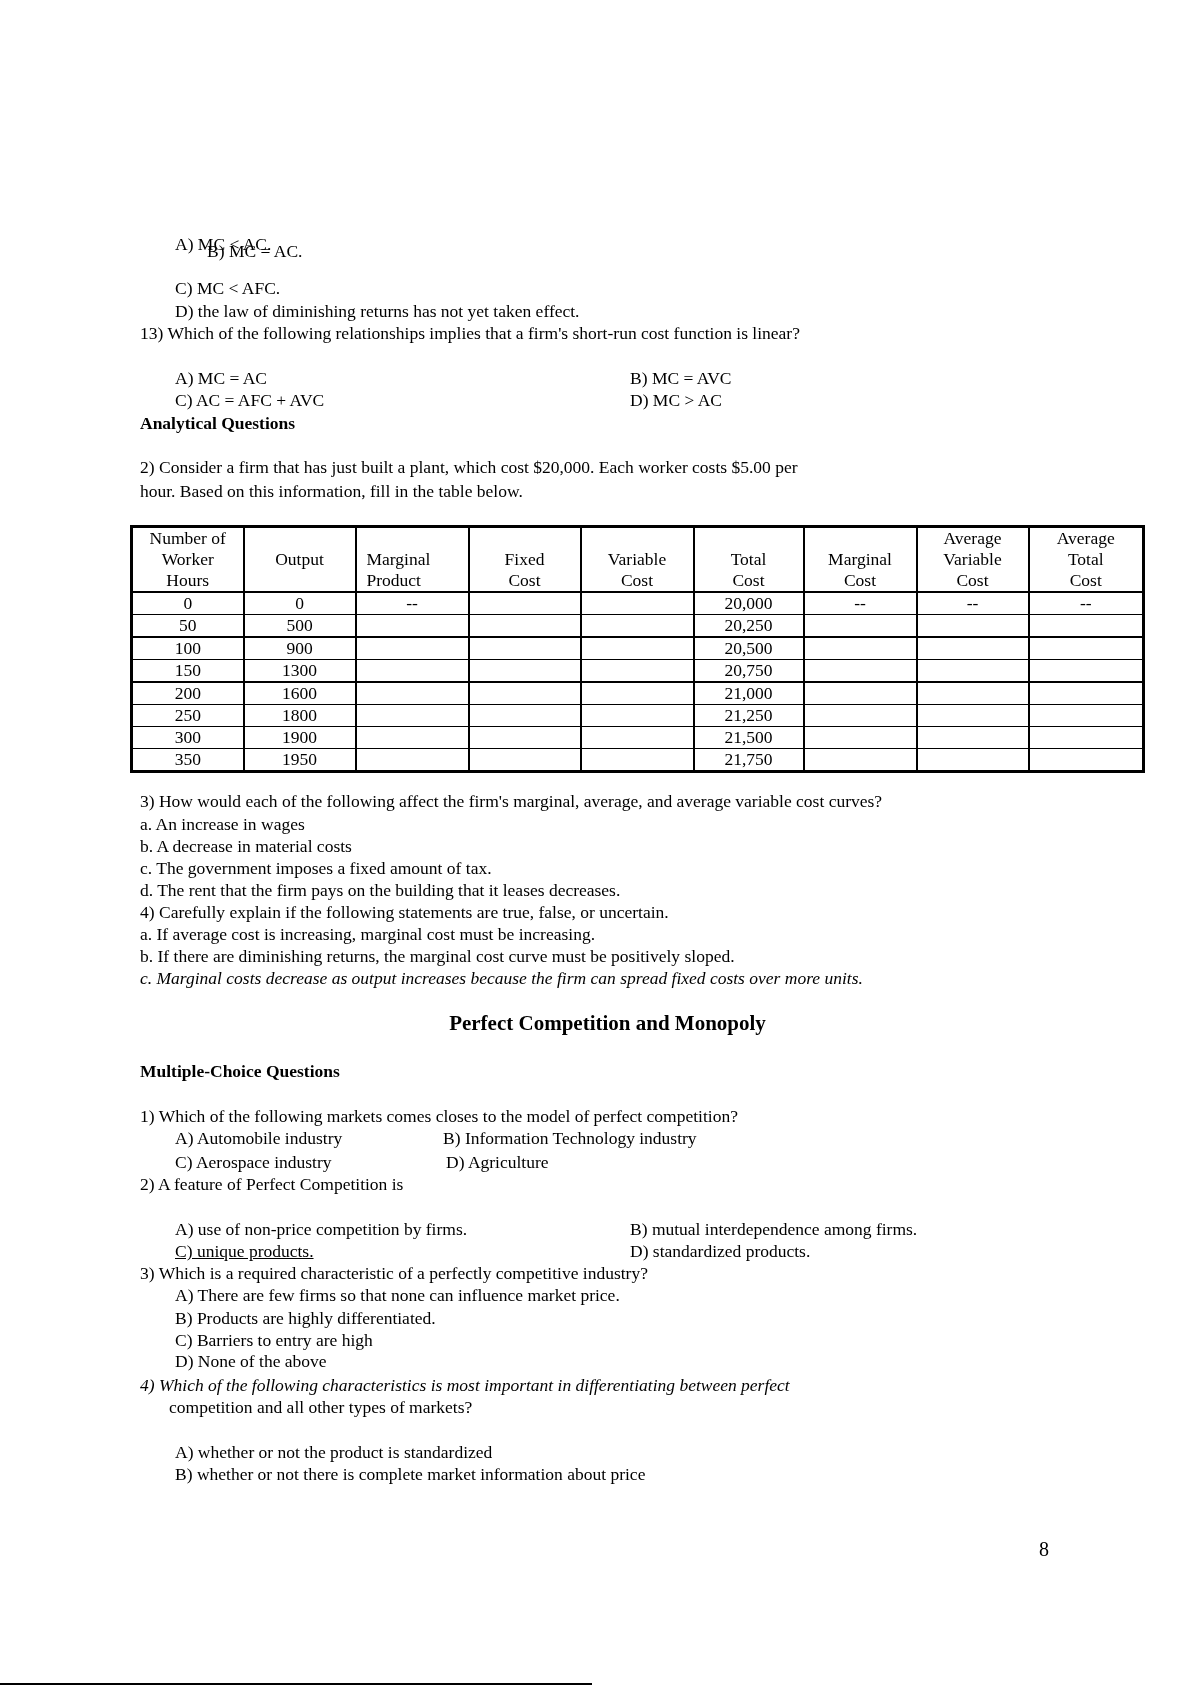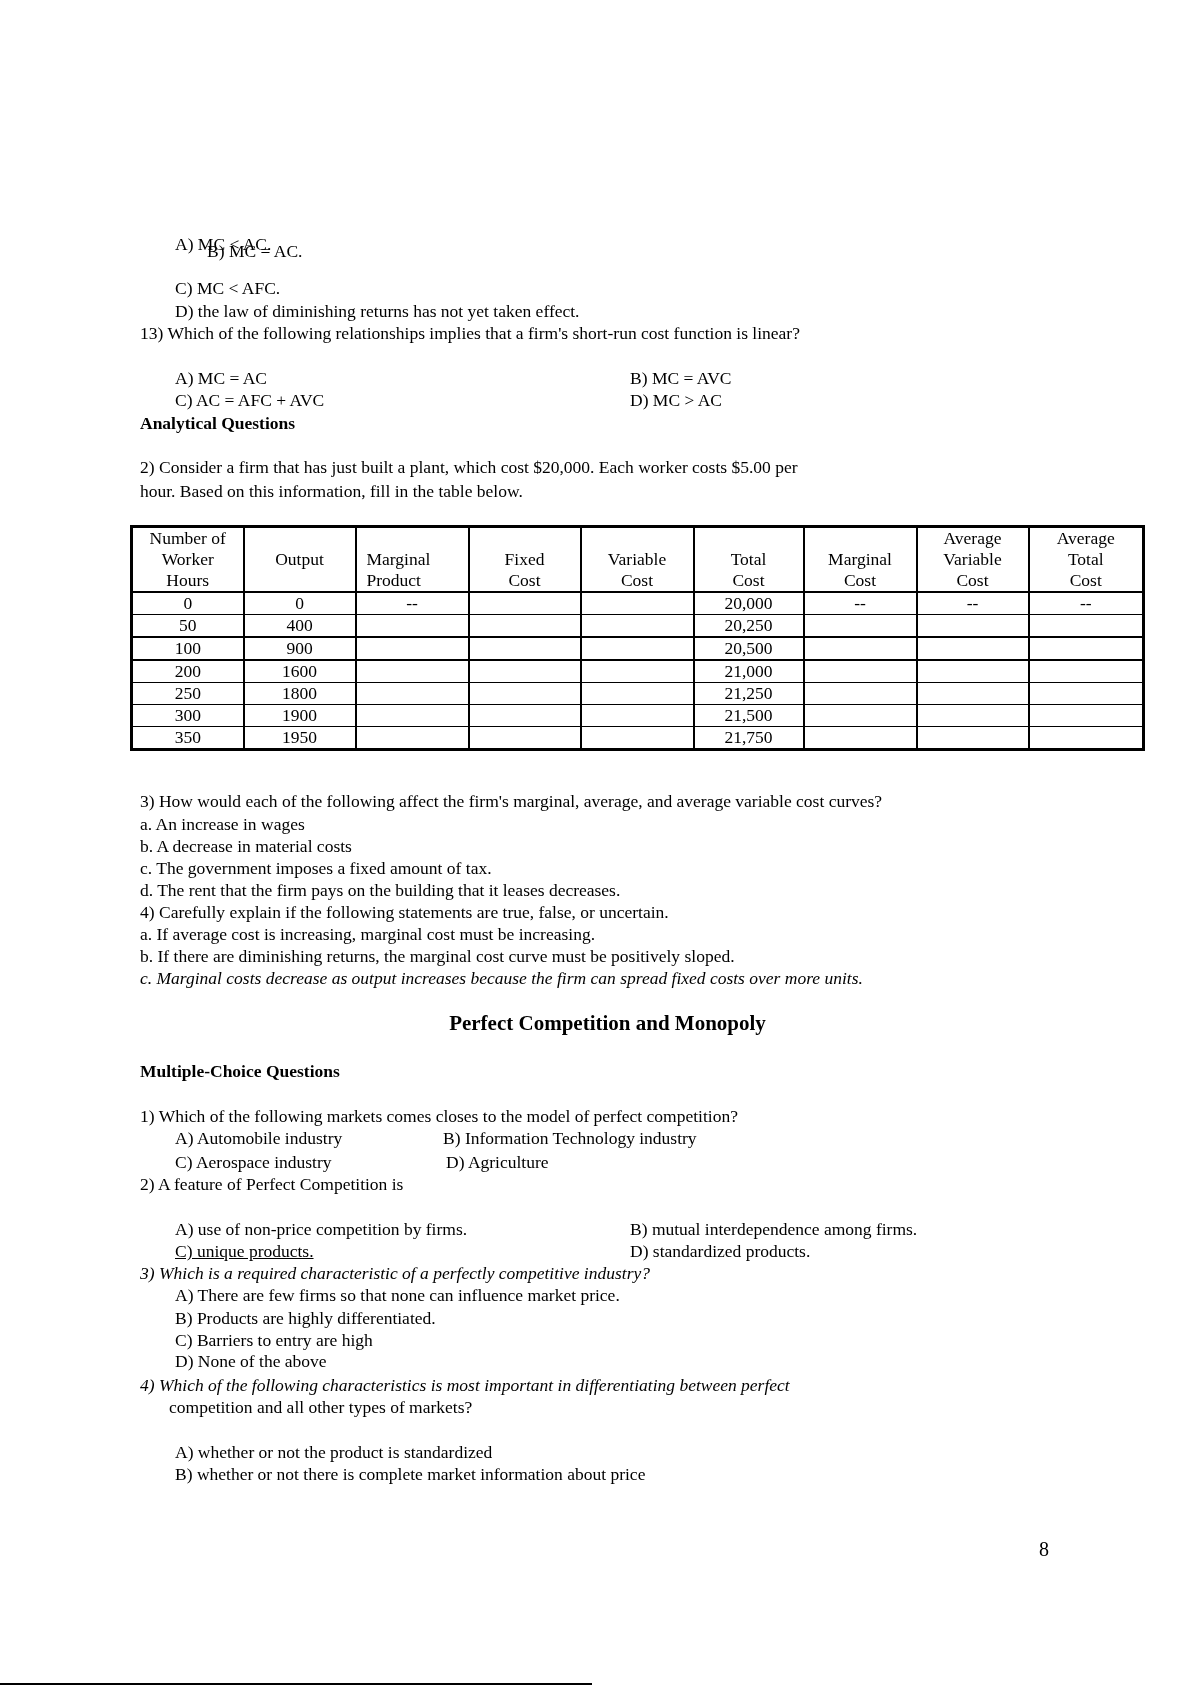--- a/index.html
+++ b/index.html
@@ -108,39 +108,50 @@
         <td>--</td>
         <td>&nbsp;</td>
         <td>&nbsp;</td>
         <td>20,000</td>
         <td>--</td>
         <td>--</td>
         <td>--</td>
       </tr>
       <tr>
         <td>50</td>
-        <td>400</td>
+        <td>500</td>
         <td>&nbsp;</td>
         <td>&nbsp;</td>
         <td>&nbsp;</td>
         <td>20,250</td>
         <td>&nbsp;</td>
         <td>&nbsp;</td>
         <td>&nbsp;</td>
       </tr>
       <tr style="border-top: 2.5px solid rgb(0, 0, 0);">
         <td style="border-top: 2.5px solid rgb(0, 0, 0);">100</td>
         <td style="border-top: 2.5px solid rgb(0, 0, 0);">900</td>
         <td style="border-top: 2.5px solid rgb(0, 0, 0);">&nbsp;</td>
         <td style="border-top: 2.5px solid rgb(0, 0, 0);">&nbsp;</td>
         <td style="border-top: 2.5px solid rgb(0, 0, 0);">&nbsp;</td>
         <td style="border-top: 2.5px solid rgb(0, 0, 0);">20,500</td>
         <td style="border-top: 2.5px solid rgb(0, 0, 0);">&nbsp;</td>
         <td style="border-top: 2.5px solid rgb(0, 0, 0);">&nbsp;</td>
         <td style="border-top: 2.5px solid rgb(0, 0, 0);">&nbsp;</td>
+      </tr>
+      <tr>
+        <td>150</td>
+        <td>1300</td>
+        <td>&nbsp;</td>
+        <td>&nbsp;</td>
+        <td>&nbsp;</td>
+        <td>20,750</td>
+        <td>&nbsp;</td>
+        <td>&nbsp;</td>
+        <td>&nbsp;</td>
       </tr>
       <tr style="border-top: 2.5px solid rgb(0, 0, 0);">
         <td style="border-top: 2.5px solid rgb(0, 0, 0);">200</td>
         <td style="border-top: 2.5px solid rgb(0, 0, 0);">1600</td>
         <td style="border-top: 2.5px solid rgb(0, 0, 0);">&nbsp;</td>
         <td style="border-top: 2.5px solid rgb(0, 0, 0);">&nbsp;</td>
         <td style="border-top: 2.5px solid rgb(0, 0, 0);">&nbsp;</td>
         <td style="border-top: 2.5px solid rgb(0, 0, 0);">21,000</td>
         <td style="border-top: 2.5px solid rgb(0, 0, 0);">&nbsp;</td>
         <td style="border-top: 2.5px solid rgb(0, 0, 0);">&nbsp;</td>
@@ -201,21 +212,21 @@
 <div class="line" style="left:443px; top:1127px;">B) Information Technology industry</div>
 <div class="line" style="left:175px; top:1151px;">C) Aerospace industry</div>
 <div class="line" style="left:446px; top:1151px;">D) Agriculture</div>
 
 <div class="line" style="left:140px; top:1173px;">2) A feature of Perfect Competition is</div>
 <div class="line" style="left:175px; top:1218px;">A) use of non-price competition by firms.</div>
 <div class="line" style="left:630px; top:1218px;">B) mutual interdependence among firms.</div>
 <div class="line" style="left:175px; top:1240px;text-decoration:underline;">C) unique products.</div>
 <div class="line" style="left:630px; top:1240px;">D) standardized products.</div>
 
-<div class="line" style="left:140px; top:1262px;font-style:italic;">3) Which is a required characteristic of a perfectly competitive industry?</div>
+<div class="line" style="left:140px; top:1262px;">3) Which is a required characteristic of a perfectly competitive industry?</div>
 <div class="line" style="left:175px; top:1284px;">A) There are few firms so that none can influence market price.</div>
 <div class="line" style="left:175px; top:1307px;">B)  Products are highly differentiated.</div>
 <div class="line" style="left:175px; top:1329px;">C) Barriers to entry are high</div>
 <div class="line" style="left:175px; top:1350px;">D) None of the above</div>
 
 <div class="line" style="left:140px; top:1374px;font-style:italic;">4) Which of the following characteristics is most important in differentiating between perfect</div>
 <div class="line" style="left:169px; top:1396px;">competition and all other types of markets?</div>
 <div class="line" style="left:175px; top:1441px;">A) whether or not the product is standardized</div>
 <div class="line" style="left:175px; top:1463px;">B) whether or not there is complete market information about price</div>
 

